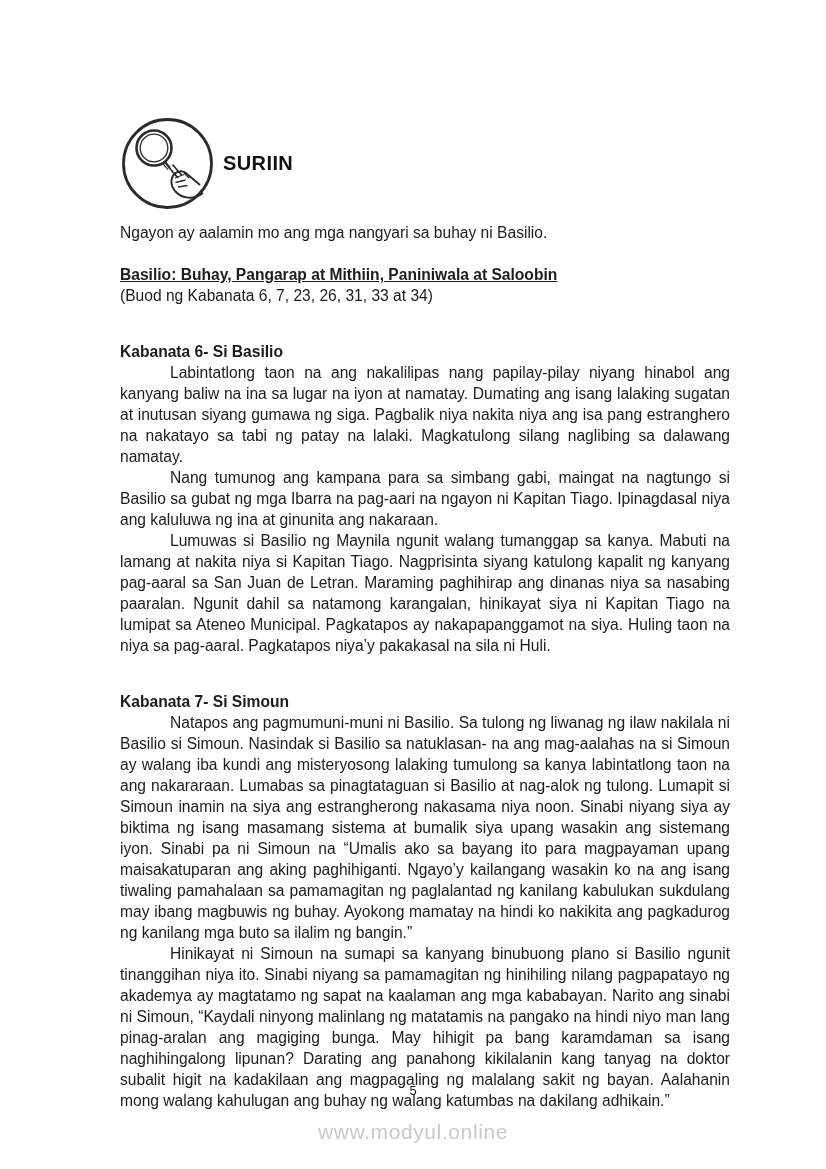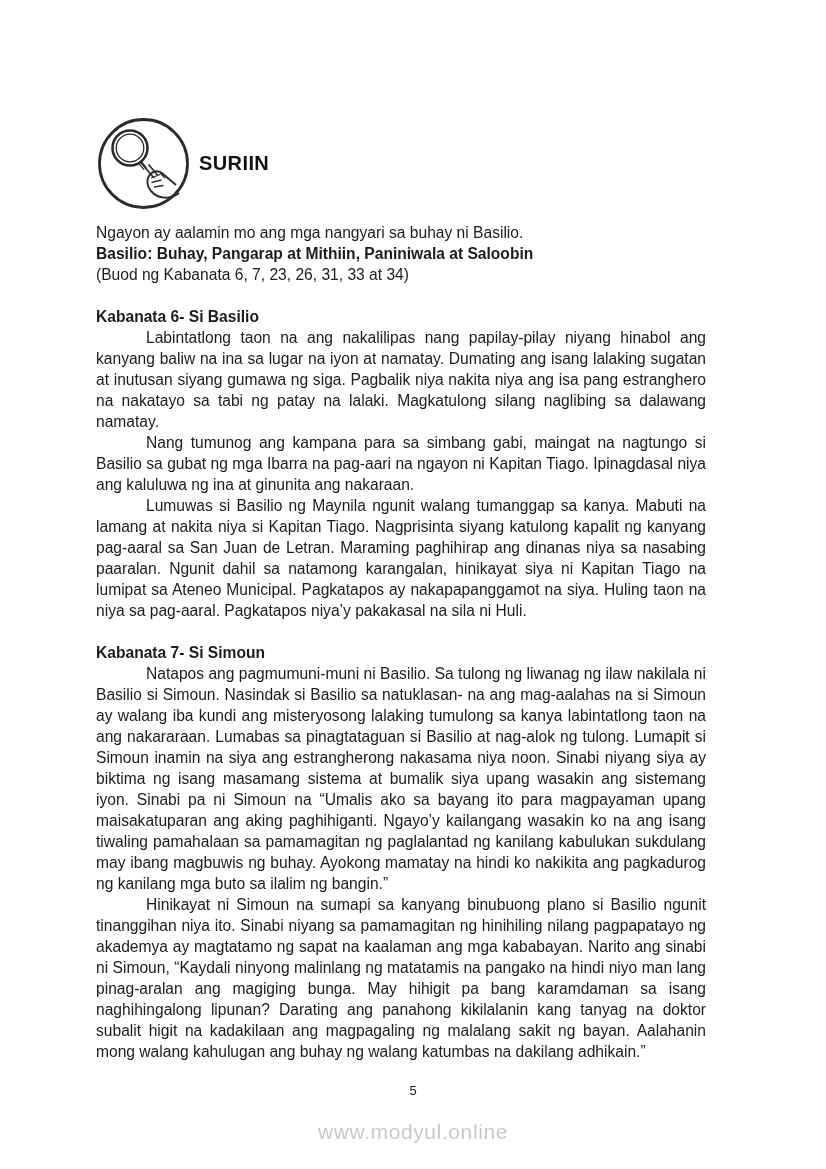--- a/index.html
+++ b/index.html
@@ -9,21 +9,21 @@
     width: 826px;
     height: 1169px;
     background: #ffffff;
     font-family: "Liberation Sans", "DejaVu Sans", sans-serif;
     color: #1c1c1c;
     overflow: hidden;
     margin: 0 auto;
   }
   .content {
     position: absolute;
-    left: 96px;
+    left: 120px;
     top: 116px;
     width: 610px;
   }
   .header-row {
     display: flex;
     align-items: center;
     gap: 8px;
     margin-bottom: 11px;
   }
   .icon-wrap {
@@ -32,24 +32,24 @@
     flex: 0 0 auto;
   }
   .icon-wrap svg { width: 100%; height: 100%; display: block; }
   .suriin-title {
     font-weight: bold;
     font-size: 20px;
     letter-spacing: 0.4px;
     color: #111;
   }
   .bodytext { font-size: 15.6px; line-height: 21px; }
-  .intro { }
-  .topic-title { font-weight: bold; }
+  .intro { margin-bottom: 21px; }
+  .topic-title { font-weight: bold; text-decoration: underline; }
   .topic-sub { margin-bottom: 9px; }
-  .section-heading { font-weight: bold; margin-top: 21px; }
+  .section-heading { font-weight: bold; margin-top: 35px; }
   .para {
     text-align: justify;
     text-indent: 50px;
   }
   .page-number {
     position: absolute;
     top: 1083px;
     left: 0;
     width: 826px;
     text-align: center;

